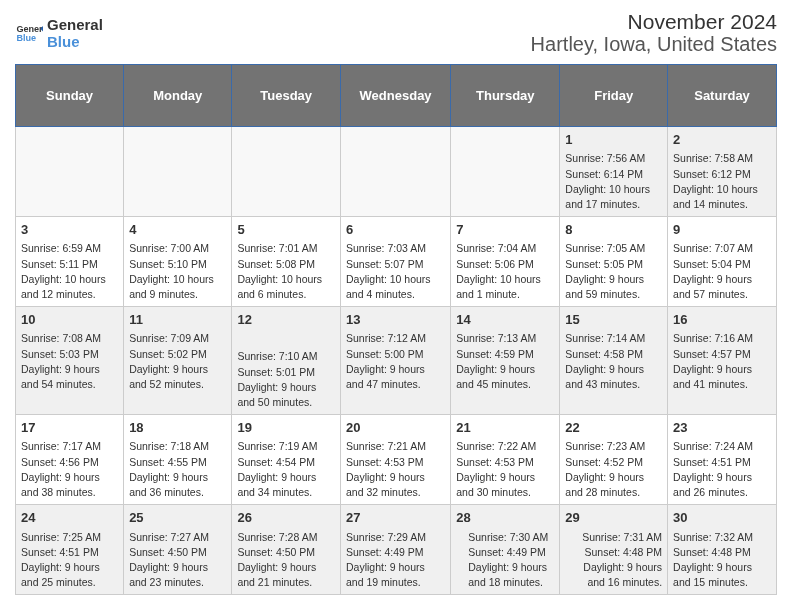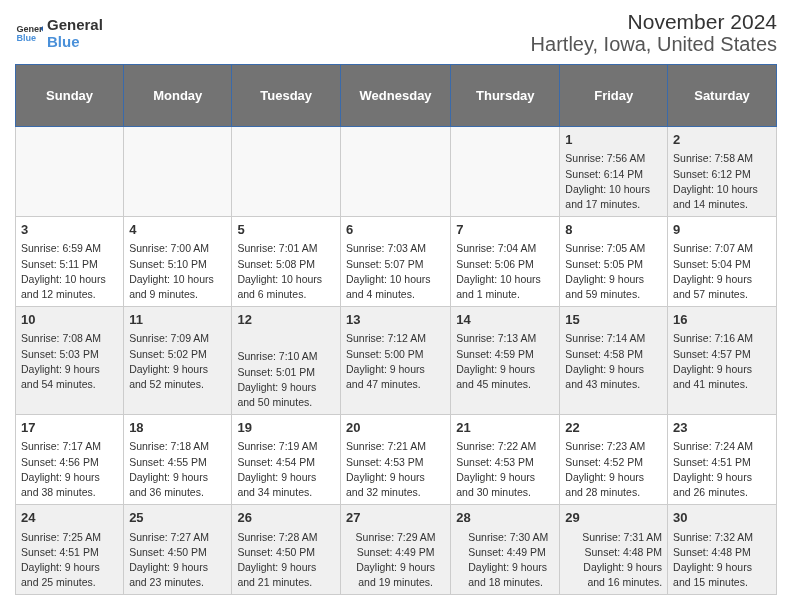--- a/index.html
+++ b/index.html
@@ -315,21 +315,21 @@
           </td>
           <td class="shaded">
             <span class="day-num">26</span>
             <div class="day-info" style="white-space: pre-line;">Sunrise: 7:28 AM
 Sunset: 4:50 PM
 Daylight: 9 hours
 and 21 minutes.</div>
           </td>
           <td class="shaded">
             <span class="day-num">27</span>
-            <div class="day-info" style="white-space: pre-line; text-align: center;">Sunrise: 7:29 AM
+            <div class="day-info" style="white-space: pre-line;">Sunrise: 7:29 AM
 Sunset: 4:49 PM
 Daylight: 9 hours
 and 19 minutes.</div>
           </td>
           <td class="shaded">
             <span class="day-num">28</span>
             <div class="day-info" style="white-space: pre-line; margin-left: 12px;">Sunrise: 7:30 AM
 Sunset: 4:49 PM
 Daylight: 9 hours
 and 18 minutes.</div>

